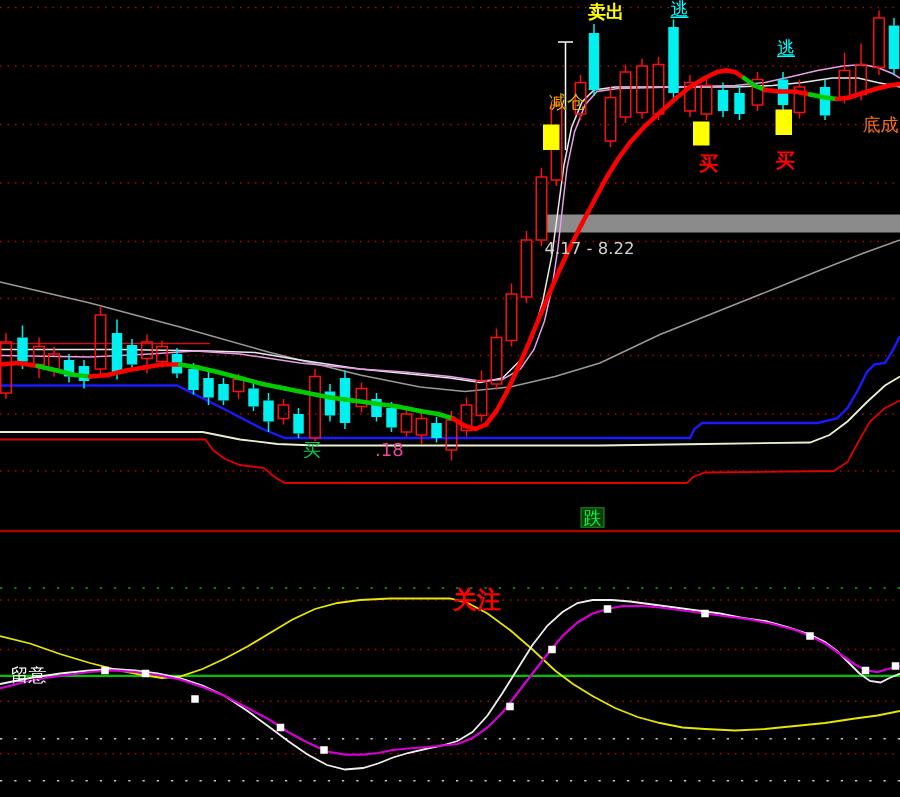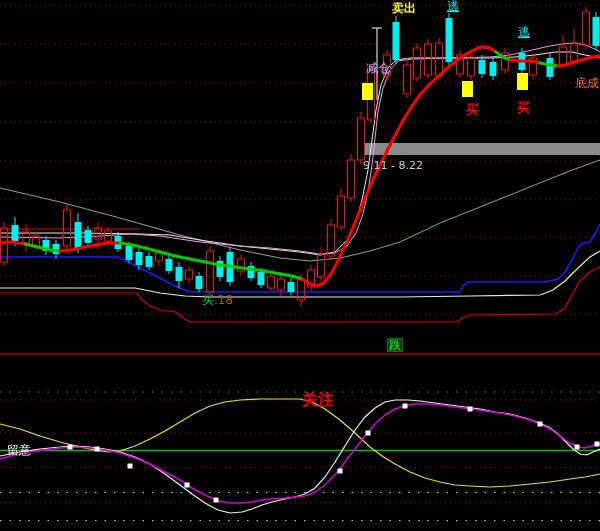--- a/index.html
+++ b/index.html
@@ -3,27 +3,27 @@
 <meta charset="utf-8">
 <style>
   html,body{margin:0;padding:0;background:#000;}
   .screen{position:relative;width:600px;height:530px;background:#000;overflow:hidden;
           font-family:"DejaVu Sans",sans-serif;}
   svg{position:absolute;left:0;top:0;}
   .lb{position:absolute;line-height:1;white-space:pre;z-index:5;}
   #lb-sellout{left:392px;top:2px;color:#ffff00;font-size:12px;font-weight:bold;}
   #lb-escape1{left:447px;top:0px;color:#00ffff;font-size:12px;text-decoration:underline;}
   #lb-escape2{left:518px;top:26px;color:#00ffff;font-size:12px;text-decoration:underline;}
-  #lb-reduce{left:366px;top:62px;color:#c4b5fd;font-size:12px;}
+  #lb-reduce{left:366px;top:62px;color:#eab308;font-size:12px;}
   #lb-buy1{left:466px;top:103px;color:#ff0000;font-size:13px;font-weight:bold;}
   #lb-buy2{left:517px;top:101px;color:#ff0000;font-size:13px;font-weight:bold;}
   #lb-bottom{left:575px;top:77px;color:#f97316;font-size:12px;}
   #lb-range{left:363px;top:160px;color:#cfcfcf;font-size:11px;letter-spacing:0px;}
   #lb-buylow{left:202px;top:294px;font-size:12px;}
-  #lb-buylow .g{color:#00d24b;} #lb-buylow .p{color:#a16207;}
+  #lb-buylow .g{color:#00d24b;} #lb-buylow .p{color:#ec4899;margin-left:36px;}
   #lb-fall{left:387px;top:338px;color:#00ff44;font-size:12px;background:#0a3d0a;
            border:1px solid #157015;padding:0 1px;}
   #lb-heed{left:7px;top:444px;color:#ffffff;font-size:12px;}
   #lb-attn{left:302px;top:392px;color:#ff0000;font-size:16px;font-weight:bold;}
 </style>
 </head>
 <body>
 
 <div class="screen">
   <svg id="svg-chart" width="600" height="531" viewBox="0 0 600 531">
@@ -321,18 +321,18 @@
       </g>
     </svg>
 
   <div class="lb" id="lb-sellout">卖出</div>
   <div class="lb" id="lb-escape1">逃</div>
   <div class="lb" id="lb-escape2">逃</div>
   <div class="lb" id="lb-reduce">减仓</div>
   <div class="lb" id="lb-buy1">买</div>
   <div class="lb" id="lb-buy2">买</div>
   <div class="lb" id="lb-bottom">底成</div>
-  <div class="lb" id="lb-range">9.11 - 8.22</div>
+  <div class="lb" id="lb-range">4.17 - 8.22</div>
   <div class="lb" id="lb-buylow"><span class="g">买</span><span class="p">.18</span></div>
   <div class="lb" id="lb-fall">跌</div>
   <div class="lb" id="lb-heed">留意</div>
   <div class="lb" id="lb-attn">关注</div>
 </div>
 
 </body></html>

